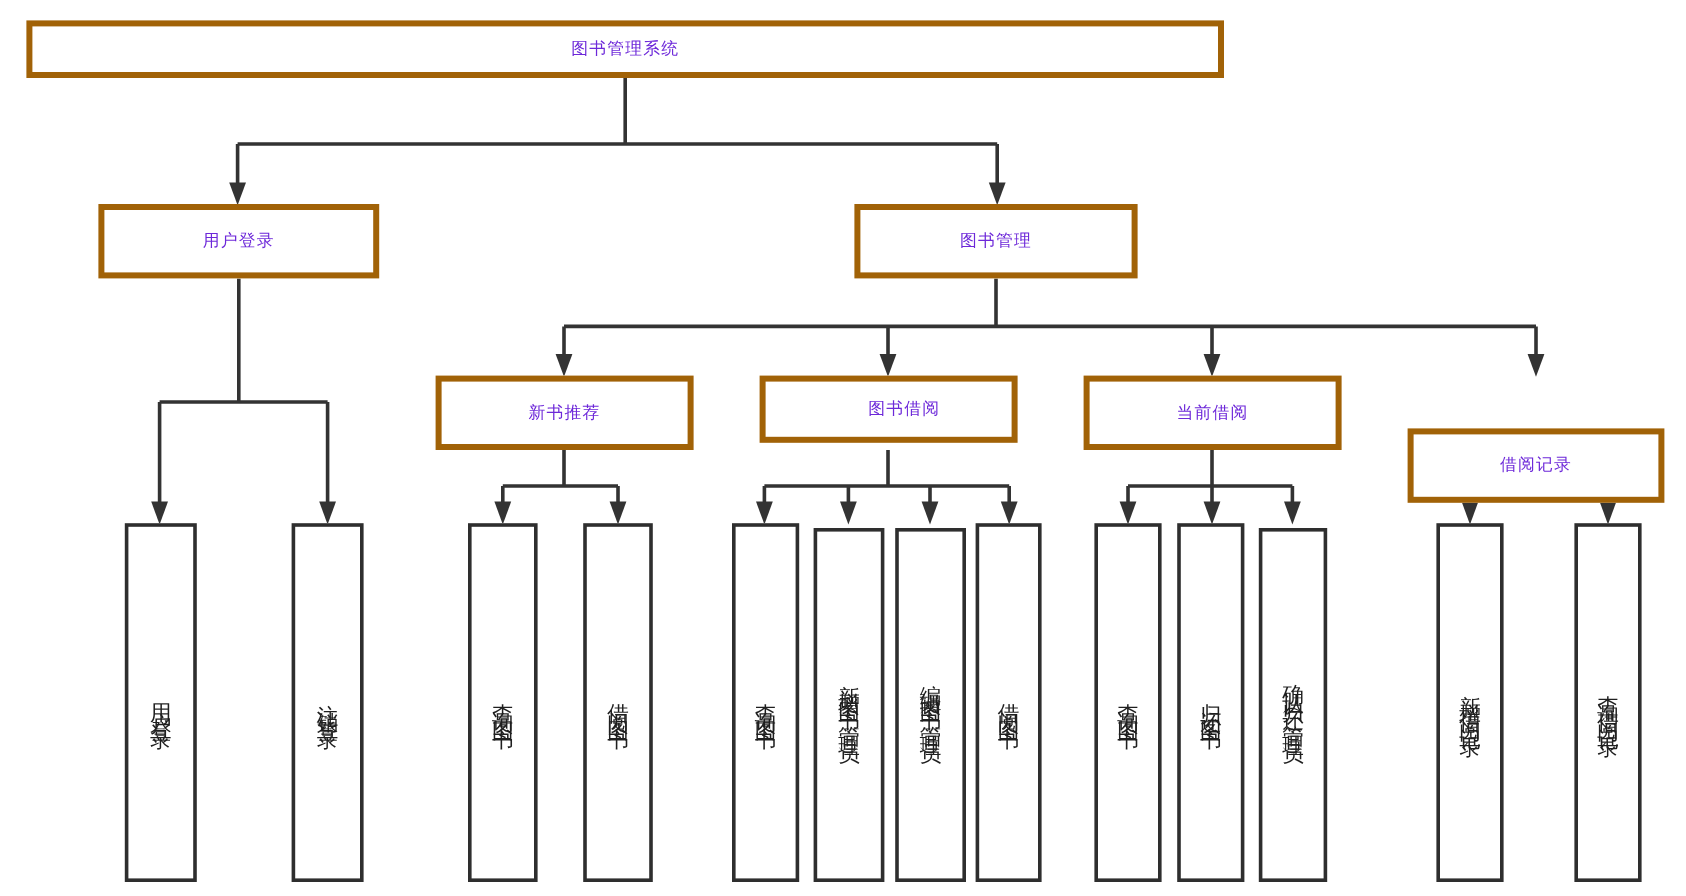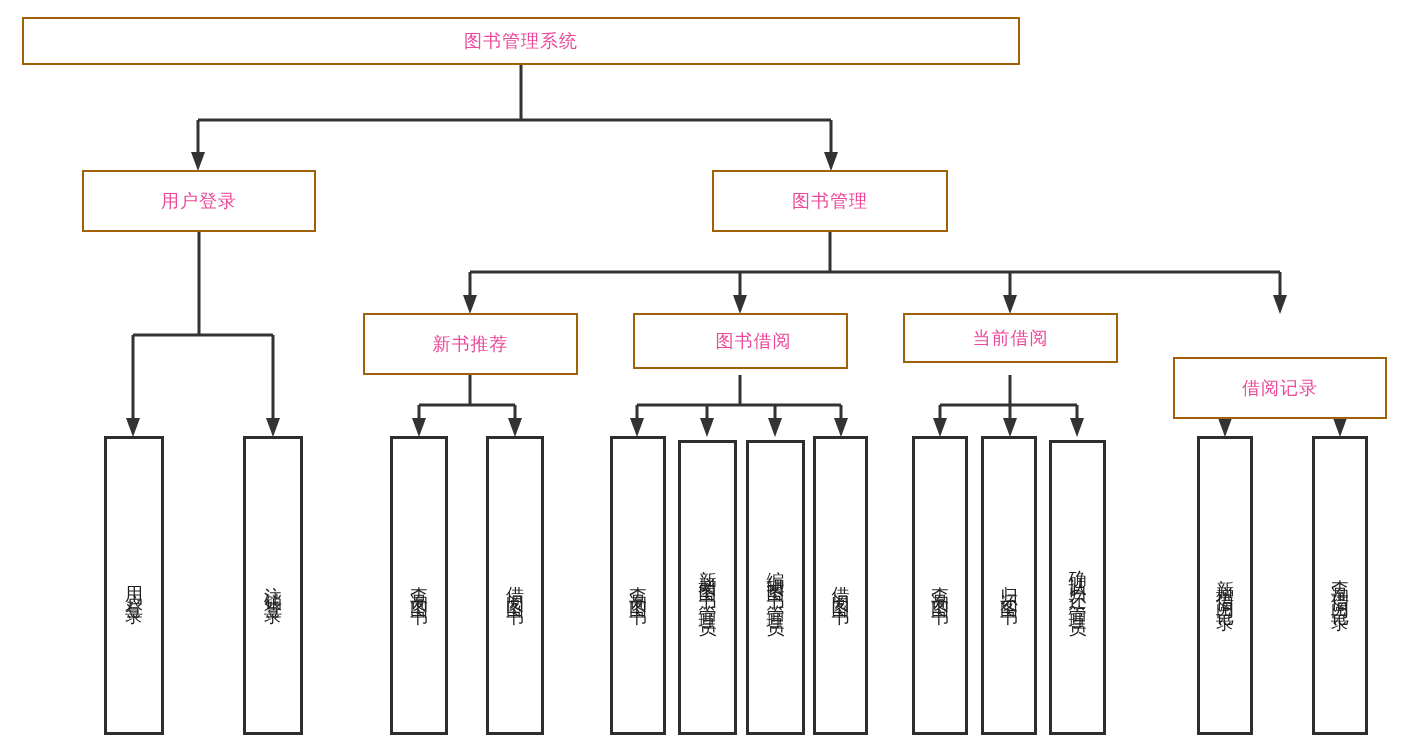--- a/index.html
+++ b/index.html
@@ -14,27 +14,27 @@
     overflow: hidden;
   }
   #wires {
     position: absolute;
     left: 0; top: 0;
     width: 1405px; height: 747px;
   }
   .node {
     position: absolute;
     background: #ffffff;
-    border: 2px solid #a16207;
+    border: 5px solid #a16207;
     display: flex;
     align-items: center;
     justify-content: center;
-    font-size: 18px;
+    font-size: 14px;
     letter-spacing: 1px;
-    color: #ec4899;
+    color: #6d28d9;
   }
   .vbox {
     position: absolute;
     background: #ffffff;
     border: 3px solid #2e2e2e;
     display: flex;
     align-items: center;
     justify-content: center;
   }
   .vbox span {
@@ -108,21 +108,21 @@
     </g>
   </svg>
 
   <div class="node" style="left:22px; top:17px; width:998px; height:48px;">图书管理系统</div>
 
   <div class="node" style="left:82px; top:170px; width:234px; height:62px;">用户登录</div>
   <div class="node" style="left:712px; top:170px; width:236px; height:62px;">图书管理</div>
 
   <div class="node" style="left:363px; top:313px; width:215px; height:62px;">新书推荐</div>
   <div class="node" style="left:633px; top:313px; width:215px; height:56px;padding-left:26px;">图书借阅</div>
-  <div class="node" style="left:903px; top:313px; width:215px; height:50px;">当前借阅</div>
+  <div class="node" style="left:903px; top:313px; width:215px; height:62px;">当前借阅</div>
   <div class="node" style="left:1173px; top:313px; width:214px; height:62px;margin-top:44px;">借阅记录</div>
 
   <div class="vbox" style="left:104px; top:436px; width:60px; height:299px;">
     <span>用户登录</span>
   </div>
   <div class="vbox" style="left:243px; top:436px; width:60px; height:299px;">
     <span>注销登录</span>
   </div>
 
   <div class="vbox" style="left:390px; top:436px; width:58px; height:299px;">

